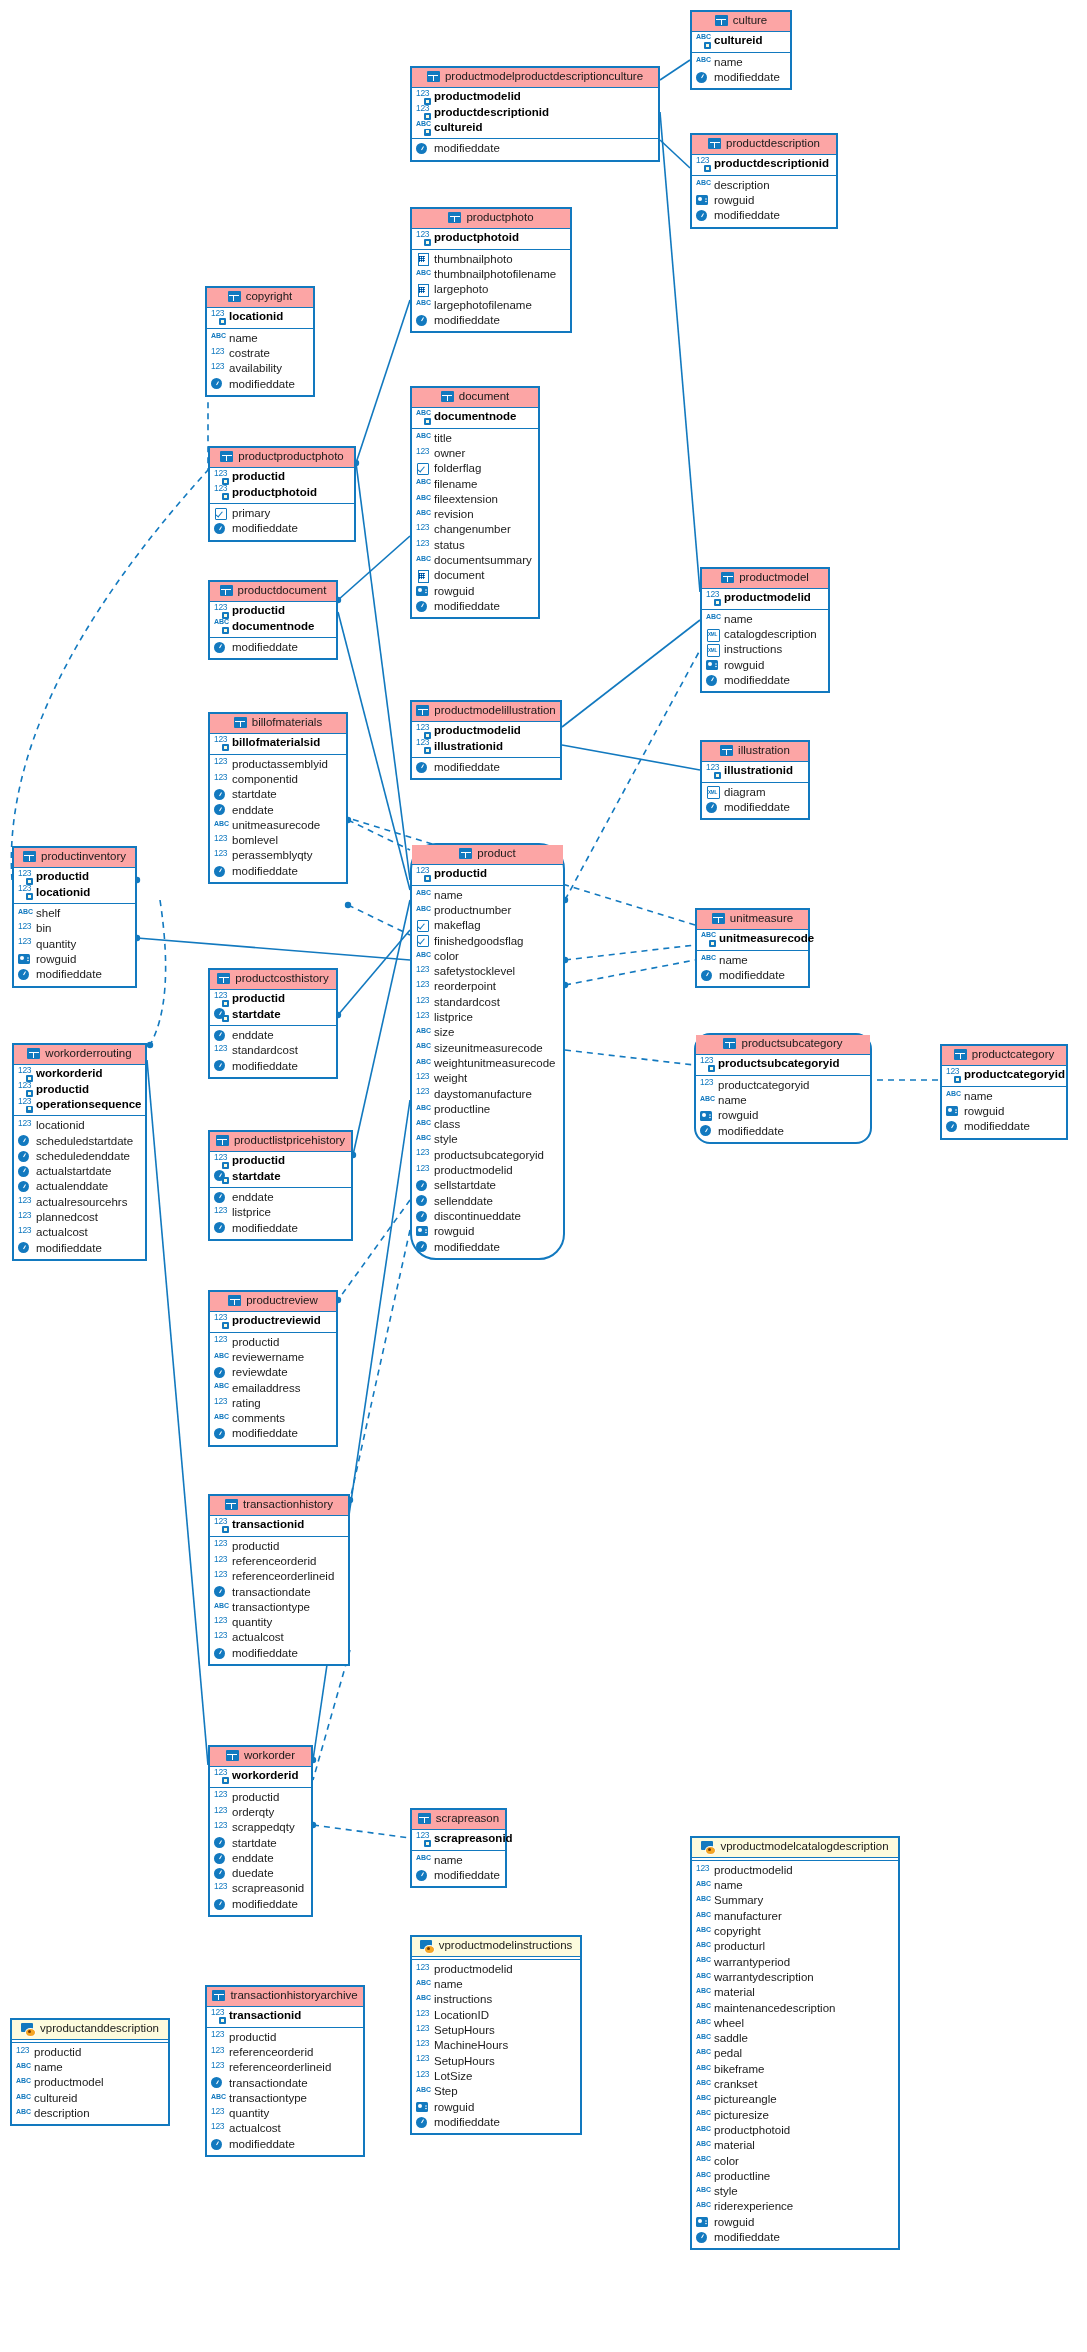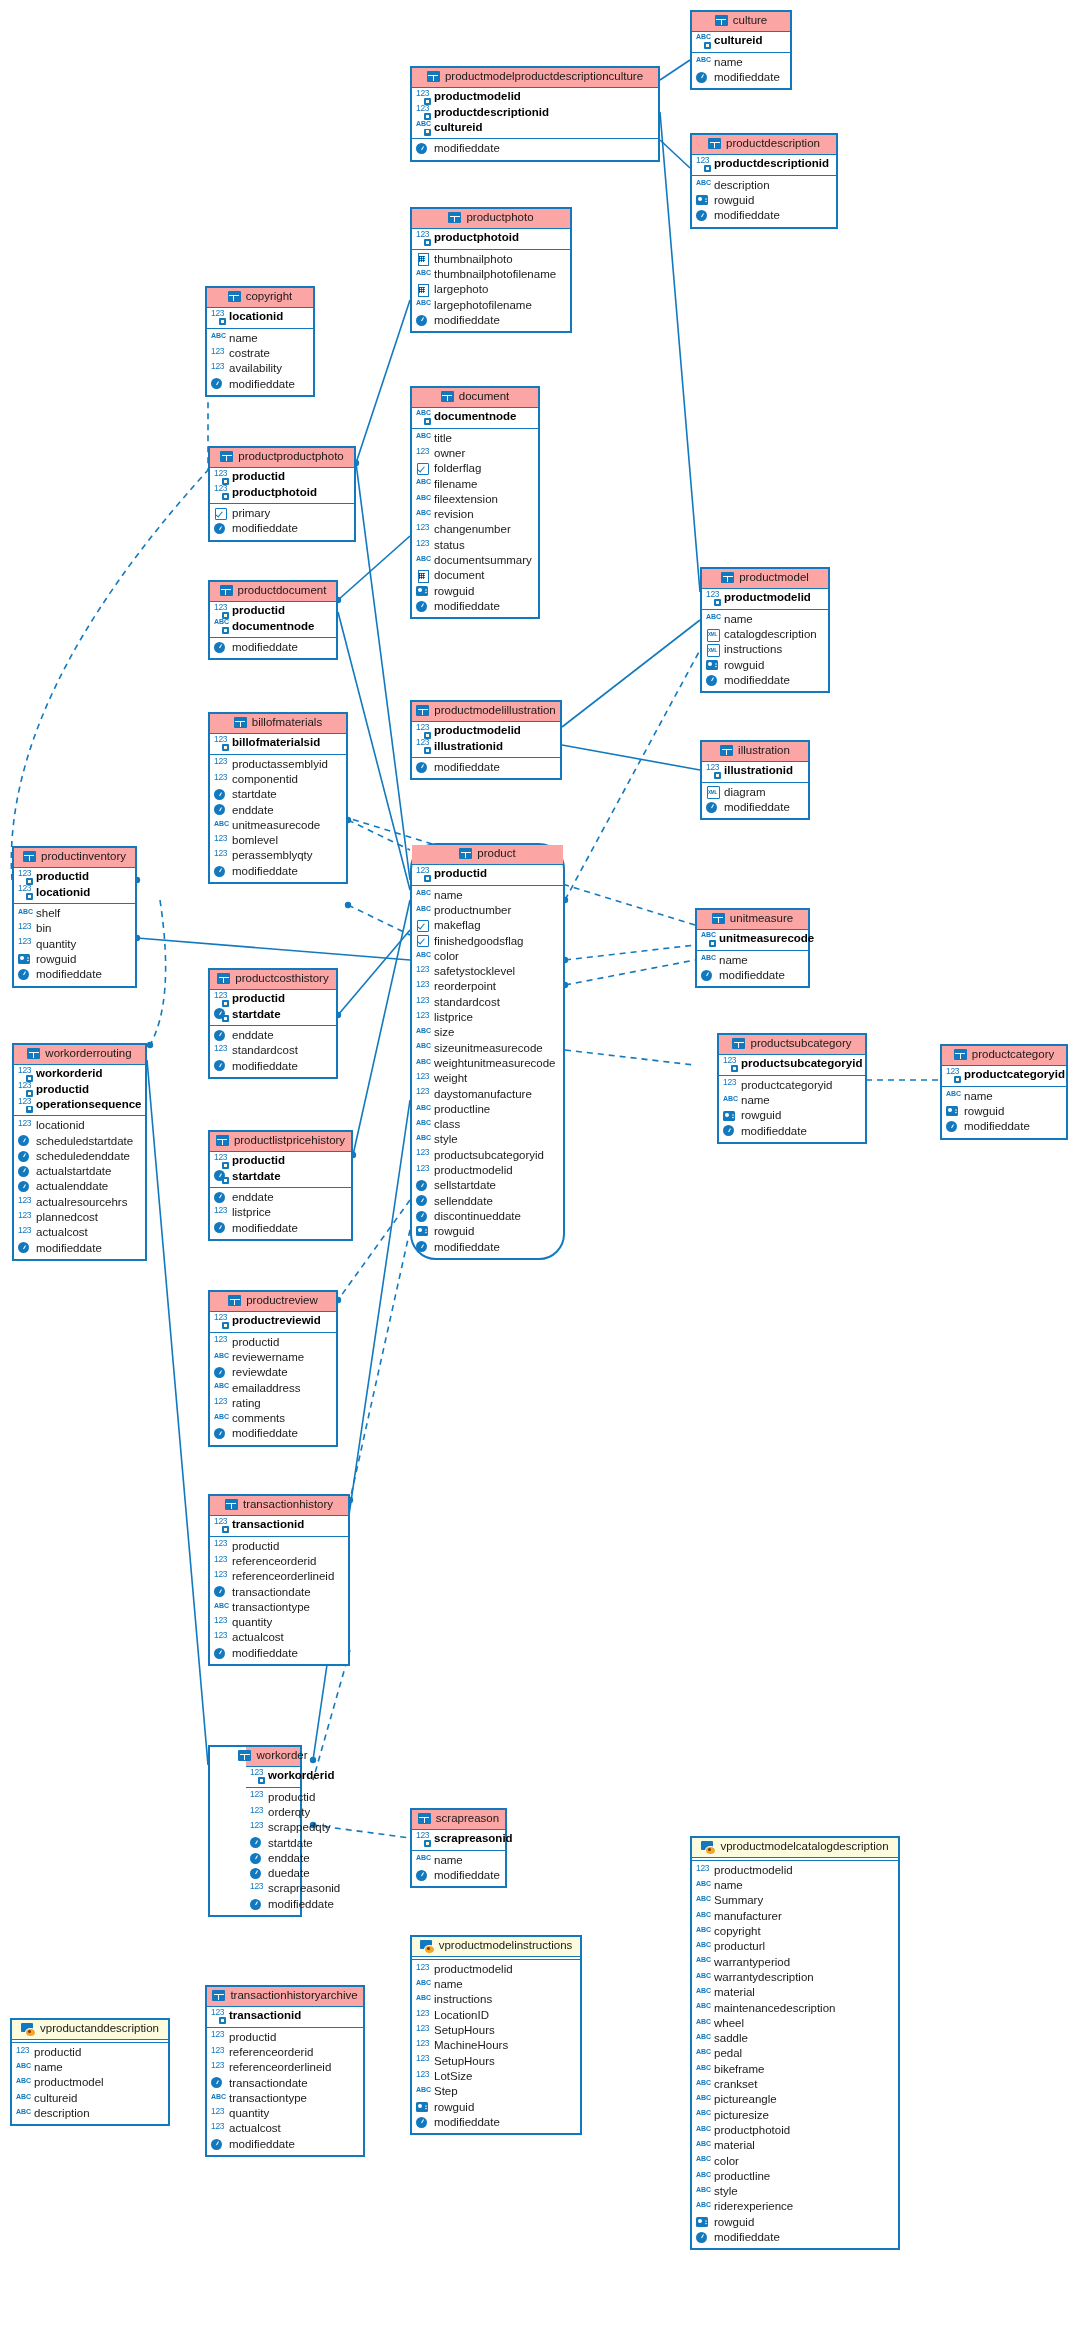--- a/index.html
+++ b/index.html
@@ -941,21 +941,21 @@
         <div class="row">
           <span class="ic ic-num"></span>
           <span class="nm">actualcost</span>
         </div>
         <div class="row">
           <span class="ic ic-clock"></span>
           <span class="nm">modifieddate</span>
         </div>
       </div>
     </div>
-    <div class="entity" style="left: 717px; top: 1033px; width: 150px;">
+    <div class="entity" style="left: 694px; top: 1033px; width: 178px; border-radius: 16px;">
       <div class="ehead">
         <span class="thead-wrap">
           <span class="tbl-ic"></span>
           <span>productsubcategory</span>
         </span>
       </div>
       <div class="ekeys">
         <div class="row pk">
           <span class="ic ic-num keyed">
             <span class="lock"></span>
@@ -1137,21 +1137,21 @@
         <div class="row">
           <span class="ic ic-num"></span>
           <span class="nm">actualcost</span>
         </div>
         <div class="row">
           <span class="ic ic-clock"></span>
           <span class="nm">modifieddate</span>
         </div>
       </div>
     </div>
-    <div class="entity" style="left: 208px; top: 1745px; width: 94px; padding-left: 36px;">
+    <div class="entity" style="left: 208px; top: 1745px; width: 105px;">
       <div class="ehead">
         <span class="thead-wrap">
           <span class="tbl-ic"></span>
           <span>workorder</span>
         </span>
       </div>
       <div class="ekeys">
         <div class="row pk">
           <span class="ic ic-num keyed">
             <span class="lock"></span>

